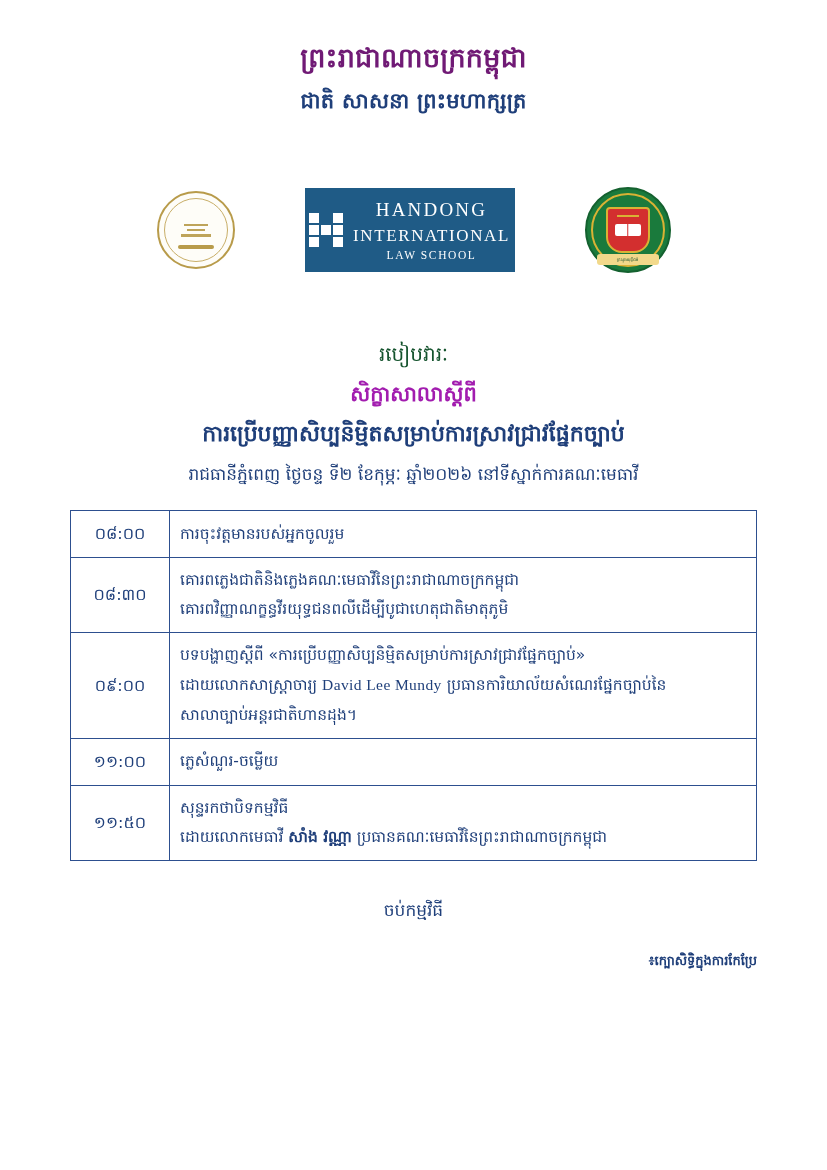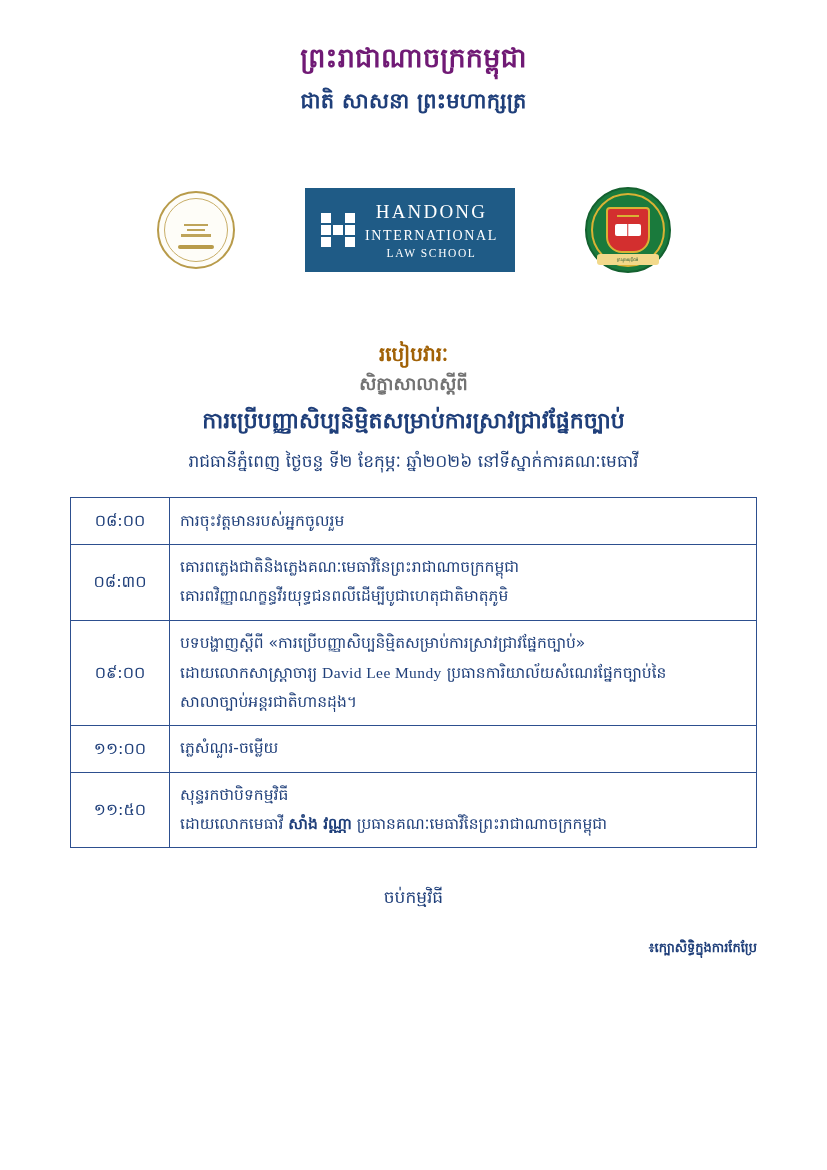--- a/index.html
+++ b/index.html
@@ -131,21 +131,21 @@
     color: #ffffff;
     text-align: center;
     line-height: 1.25;
   }
   .logo-center .words .w1 {
     font-size: 19px;
     letter-spacing: 2.2px;
     font-family: "Liberation Serif", serif;
   }
   .logo-center .words .w2 {
-    font-size: 14px;
+    font-size: 17px;
     letter-spacing: 1.6px;
     font-family: "Liberation Serif", serif;
     margin-top: 3px;
   }
   .logo-center .words .w3 {
     font-size: 11.5px;
     letter-spacing: 1.6px;
     font-family: "Liberation Serif", serif;
     margin-top: 2px;
   }
@@ -224,29 +224,29 @@
     overflow: hidden;
     white-space: nowrap;
   }
 
   .title-block {
     text-align: center;
     margin-top: 48px;
   }
   .title-block .t-agenda {
     font-size: 20px;
-    font-weight: bold;
-    color: #a16207;
+    font-weight: normal;
+    color: #14532d;
     line-height: 1.6;
   }
   .title-block .t-main {
-    font-size: 18px;
-    font-weight: bold;
-    color: #737373;
-    margin-top: 0;
+    font-size: 21px;
+    font-weight: bold;
+    color: #a21caf;
+    margin-top: 8px;
     line-height: 1.6;
   }
   .title-block .t-sub {
     font-size: 22px;
     font-weight: bold;
     color: #1f3f7a;
     margin-top: 4px;
     line-height: 1.6;
   }
   .title-block .t-date {

